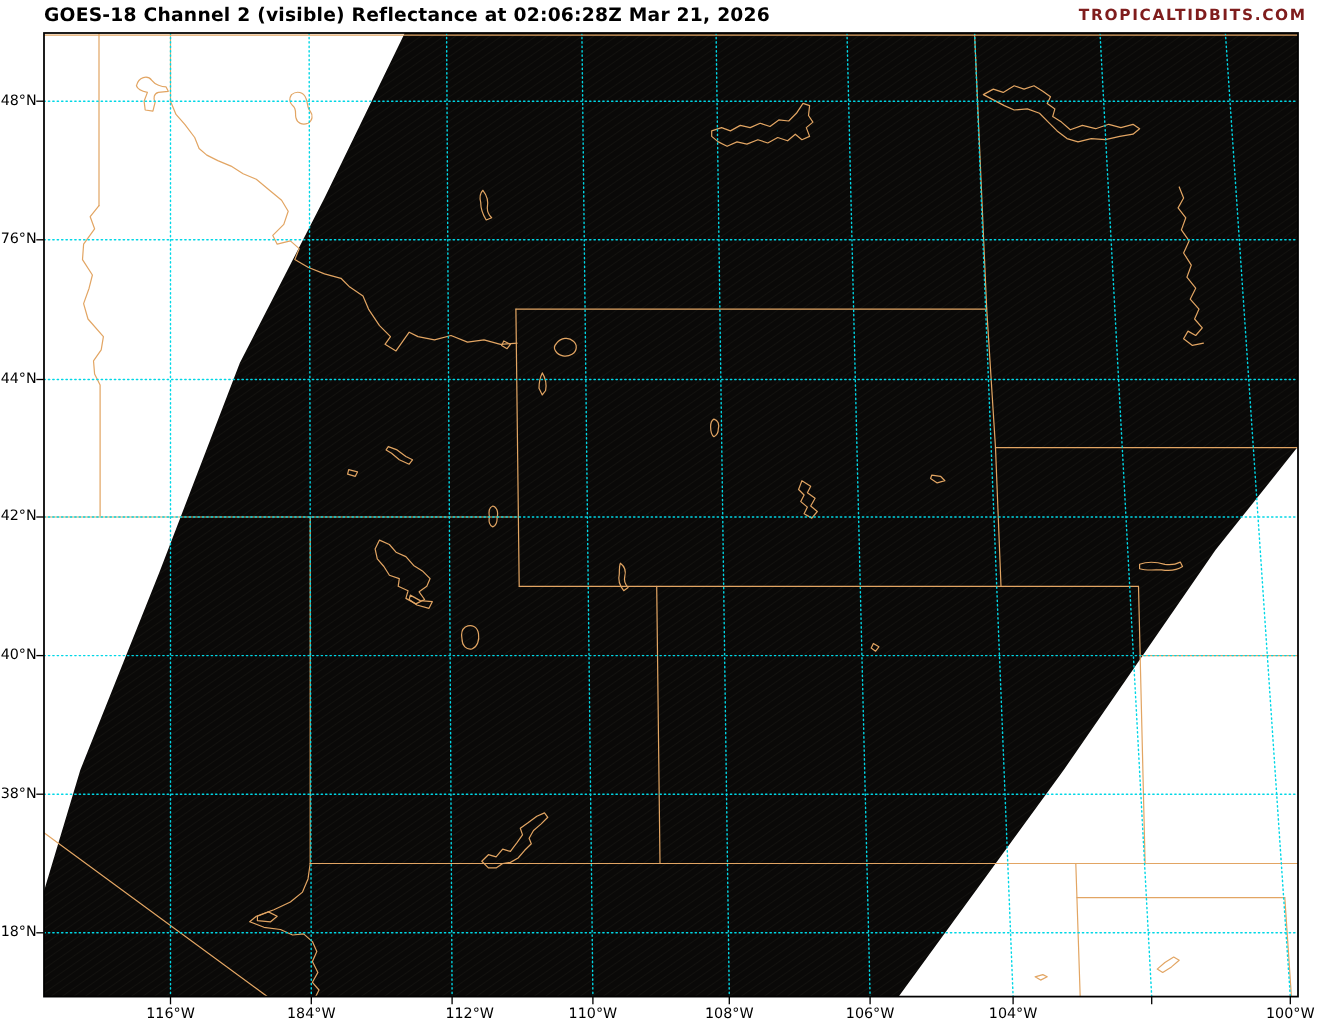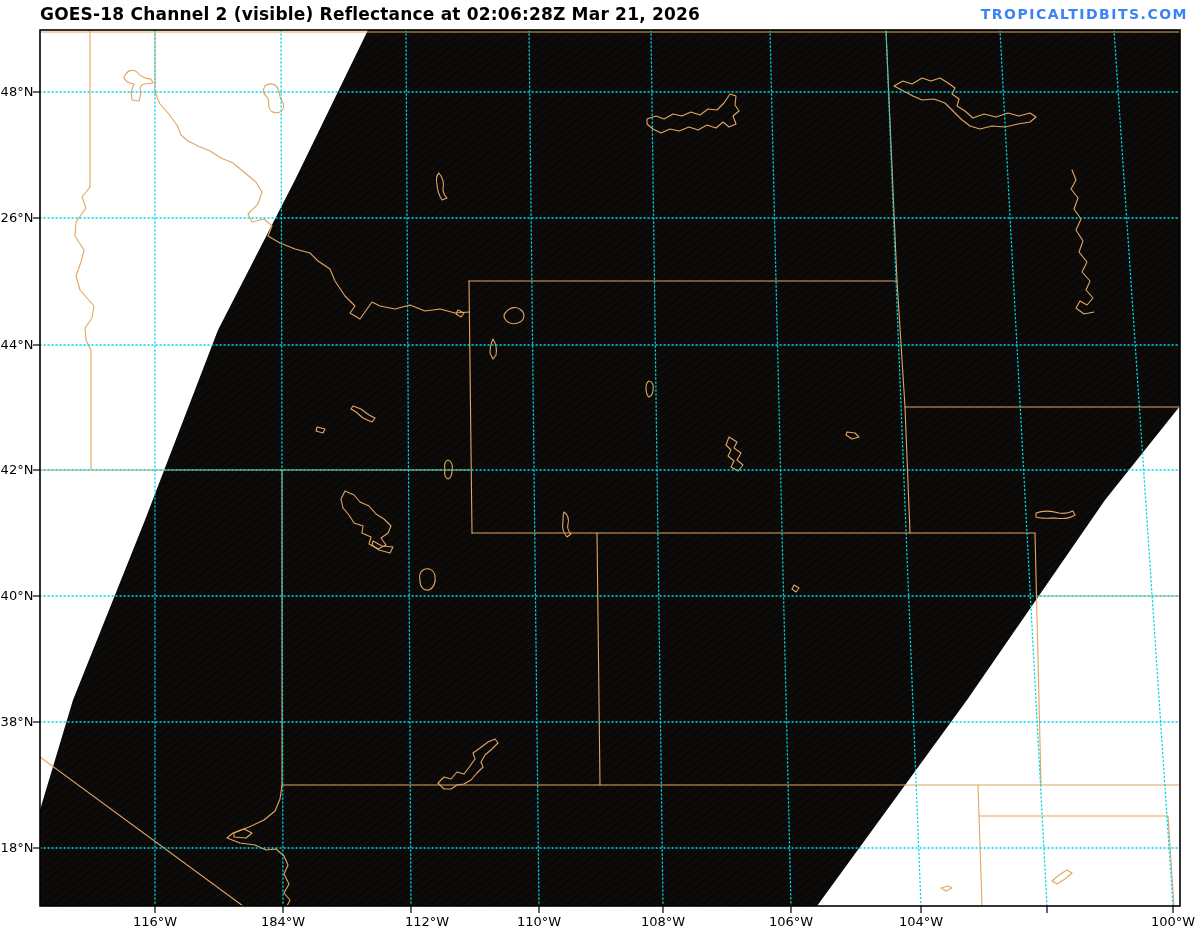--- a/index.html
+++ b/index.html
@@ -5,21 +5,21 @@
   html,body{margin:0;padding:0;background:#ffffff;}
   #figure{
     position:relative;width:1200px;height:929px;background:#ffffff;
     font-family:"DejaVu Sans","Liberation Sans",sans-serif;overflow:hidden;
   }
   .title{
     position:absolute;left:40px;top:4px;font-size:17px;font-weight:bold;color:#000;
     white-space:nowrap;letter-spacing:.2px;
   }
   .watermark{
-    position:absolute;right:12px;top:6px;font-size:14px;font-weight:bold;color:#3b82f6;
+    position:absolute;right:12px;top:6px;font-size:14px;font-weight:bold;color:#7f1d1d;
     letter-spacing:1.5px;white-space:nowrap;
   }
   #map-svg{position:absolute;left:0;top:0;}
   .axis-label{
     position:absolute;font-size:13px;color:#000;line-height:14px;white-space:nowrap;
   }
   .lon-label{transform:translateX(-50%);}
   .lat-label{text-align:center;width:34px;transform:translateY(-50%);}
 </style>
 </head>
@@ -142,20 +142,20 @@
       <div class="axis-label lon-label" style="left: 155px; top: 915px;">116°W</div>
       <div class="axis-label lon-label" style="left: 283px; top: 915px;">184°W</div>
       <div class="axis-label lon-label" style="left: 411px; top: 915px; margin-left: 16px;">112°W</div>
       <div class="axis-label lon-label" style="left: 539px; top: 915px;">110°W</div>
       <div class="axis-label lon-label" style="left: 663px; top: 915px; text-align: right;">108°W</div>
       <div class="axis-label lon-label" style="left: 791px; top: 915px;">106°W</div>
       <div class="axis-label lon-label" style="left: 921px; top: 915px;">104°W</div>
       <div class="axis-label lon-label" style="left: 1047px; top: 940px;">102°W</div>
       <div class="axis-label lon-label" style="left: 1173px; top: 915px;">100°W</div>
       <div class="axis-label lat-label" style="left: 0px; top: 92px;">48°N</div>
-      <div class="axis-label lat-label" style="left: 0px; top: 218px;">26°N</div>
+      <div class="axis-label lat-label" style="left: 0px; top: 218px;">76°N</div>
       <div class="axis-label lat-label" style="left: 0px; top: 345px;">44°N</div>
       <div class="axis-label lat-label" style="left: 0px; top: 470px;">42°N</div>
       <div class="axis-label lat-label" style="left: 0px; top: 596px;">40°N</div>
       <div class="axis-label lat-label" style="left: 0px; top: 722px;">38°N</div>
       <div class="axis-label lat-label" style="left: 0px; top: 848px;">18°N</div>
     </div>
 </div>
 
 </body></html>

